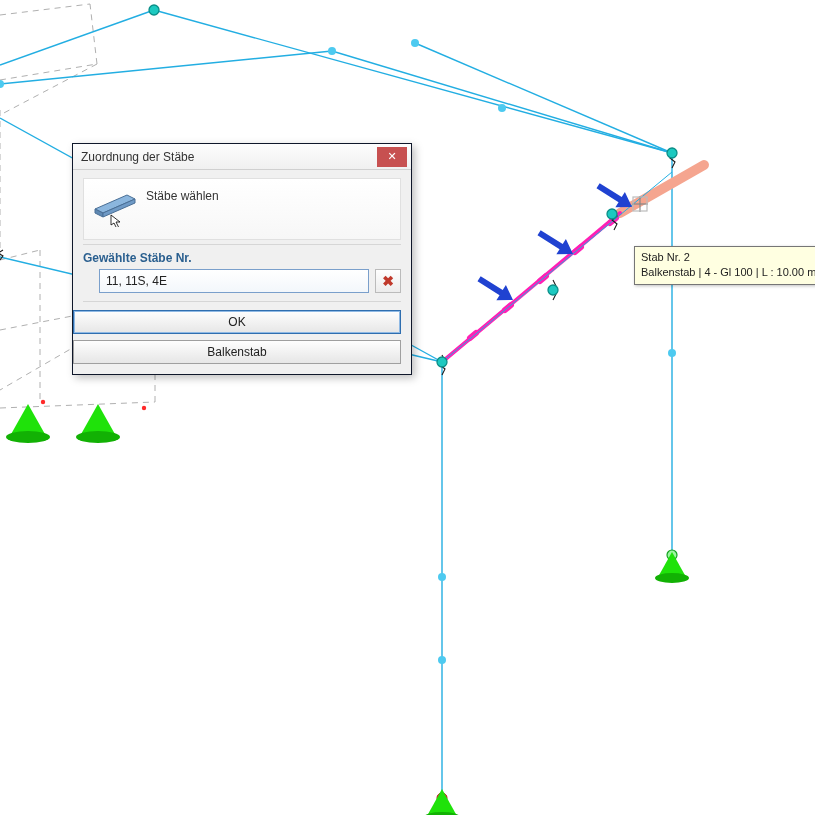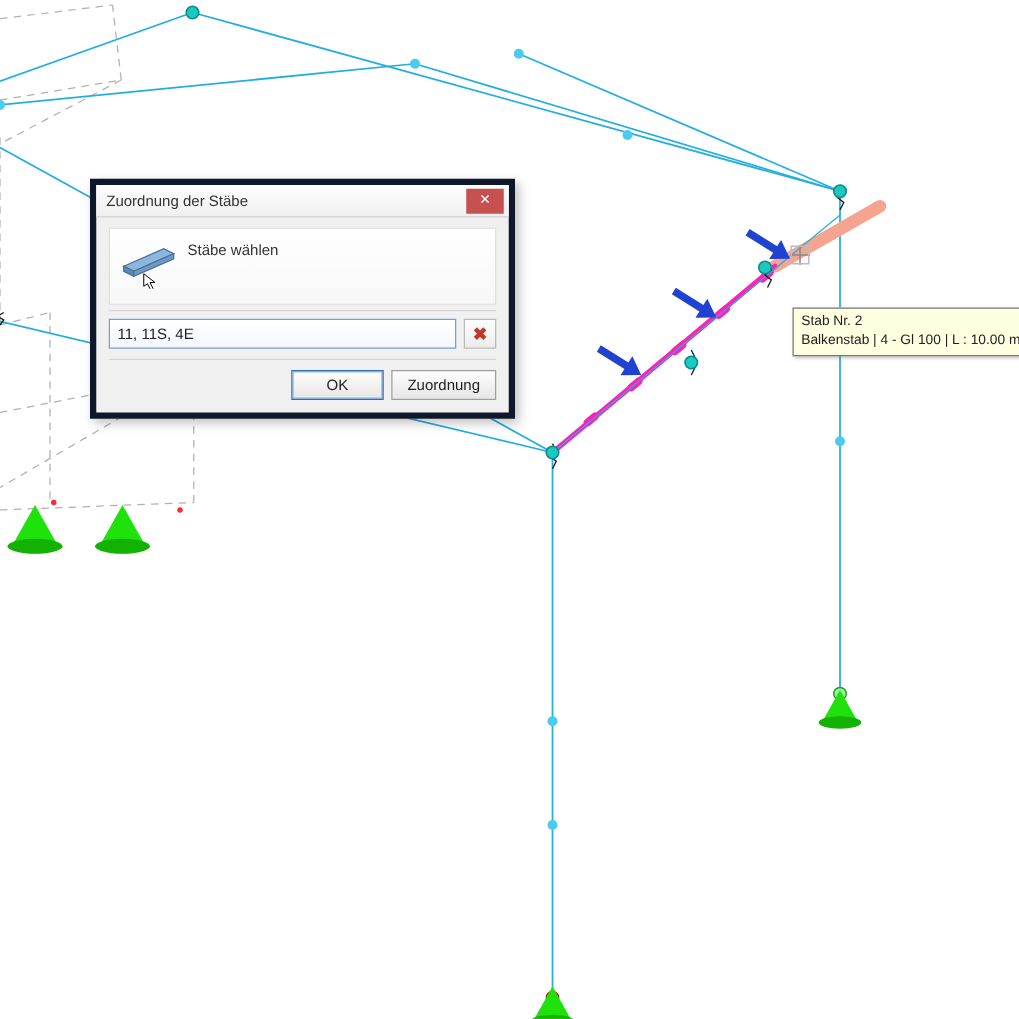--- a/index.html
+++ b/index.html
@@ -3,21 +3,21 @@
   <meta charset="utf-8">
   <style>
     * { box-sizing: border-box; margin: 0; padding: 0; }
     html, body { width: 815px; height: 815px; overflow: hidden; font-family: 'Segoe UI', Tahoma, sans-serif; font-size: 12px; background: #fff; }
     .canvas { position: absolute; inset: 0; }
     .dialog {
       position: absolute;
       left: 72px; top: 143px;
       width: 340px;
       background: #f0f0f0;
-      border: 5px solid #0f172a;
+      border: 1px solid #0f172a;
       box-shadow: 3px 3px 8px rgba(0,0,0,0.25);
     }
     .titlebar {
       display: flex; align-items: center; justify-content: space-between;
       height: 26px;
       padding: 0 0 0 8px;
       background: linear-gradient(#fdfdfd,#f0f0f0);
       border-bottom: 1px solid #d0d0d0;
       color: #333;
     }
@@ -39,39 +39,40 @@
       width: 50px; height: 44px;
       display: flex; align-items: center; justify-content: center;
     }
     .top-panel .label { padding: 4px 0 0 6px; color: #333; }
     .sep-line { height: 1px; background: #d6d6d6; margin: 2px 10px 6px 10px; }
     .section-label {
       margin: 0 10px 4px 10px; color: #2a5f8f; font-weight: 600;
     }
     .input-row {
       display: flex; align-items: stretch; gap: 6px;
-      margin: 0 10px 8px 10px;
+      margin: 0 10px 8px 26px;
     }
     .input-row input {
       flex: 1; height: 24px;
       border: 1px solid #7a9fcb;
       background: linear-gradient(#ffffff,#f3f7fb);
       padding: 0 6px; font: inherit; color: #222;
     }
     .input-row .clearbtn {
       width: 26px; height: 24px;
       border: 1px solid #bbb;
       background: linear-gradient(#fefefe,#ececec);
       display: flex; align-items: center; justify-content: center;
       color: #c0392b; font-weight: bold; font-size: 14px;
     }
     .sep-line2 { height: 1px; background: #d6d6d6; margin: 2px 10px 8px 10px; }
     .btn-row {
       display: flex; justify-content: flex-end; gap: 6px;
       padding: 0 10px 10px 0;
+      flex-direction: column;
     }
     .btn {
       min-width: 74px; height: 24px;
       border: 1px solid #9f9f9f;
       background: linear-gradient(#fefefe,#e6e6e6);
       font: inherit; color: #222;
       padding: 0 12px;
     }
     .btn.primary { border-color: #2f6eaf; box-shadow: inset 0 0 0 1px #8fb9e4; }
     .tooltip {
@@ -233,27 +234,28 @@
 
           <path d="M20 28 l0 10 l3 -2 l3 6 l2 -1 l-3 -6 l4 0 z" fill="#fff" stroke="#000" stroke-width="0.8"></path>
         </g>
       </svg>
     </div>
     <div class="label">Stäbe wählen</div>
   </div>
 
   <div class="sep-line"></div>
 
+  <div class="section-label">Gewählte Stäbe Nr.</div>
 
   <div class="input-row">
     <input type="text" value="11, 11S, 4E" style="">
     <div class="clearbtn">
       <span>✖</span>
     </div>
   </div>
 
   <div class="sep-line2"></div>
 
   <div class="btn-row">
     <button class="btn primary">OK</button>
-    <button class="btn">Zuordnung</button>
+    <button class="btn">Balkenstab</button>
   </div>
 </div>
 
 </body></html>

